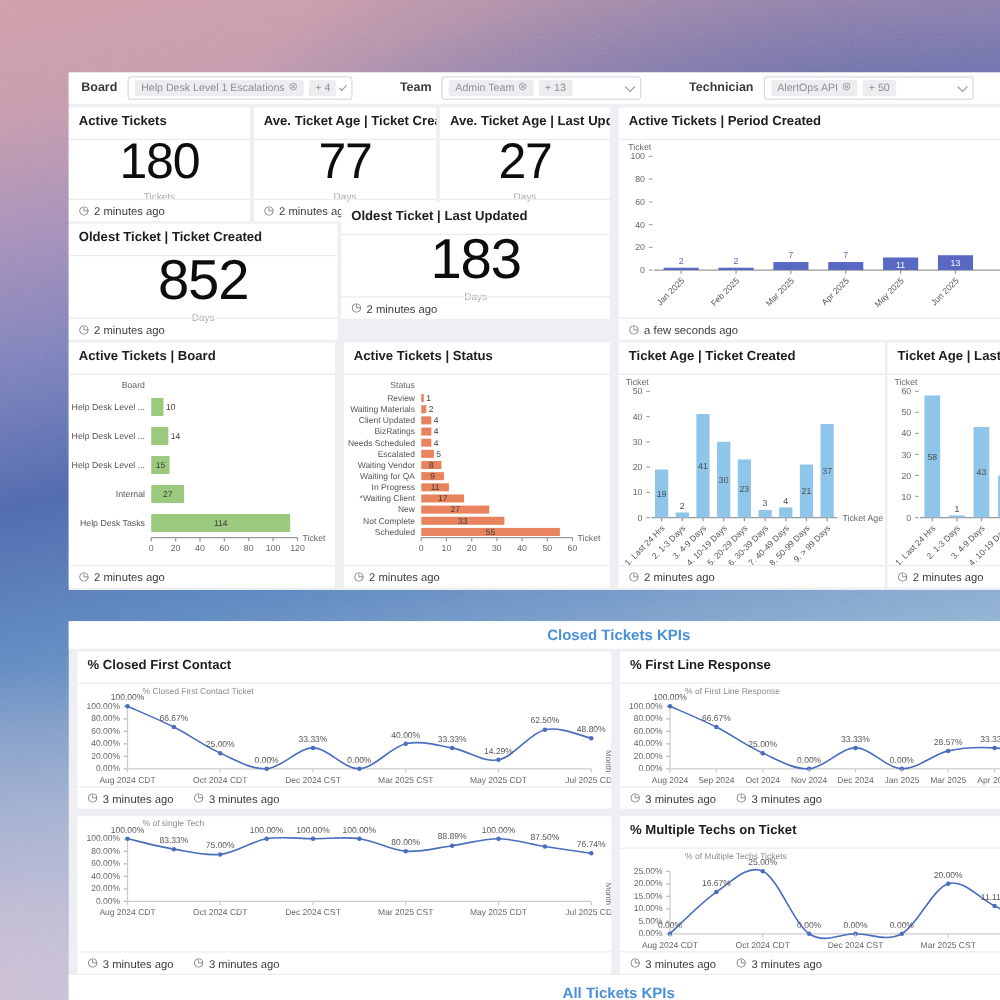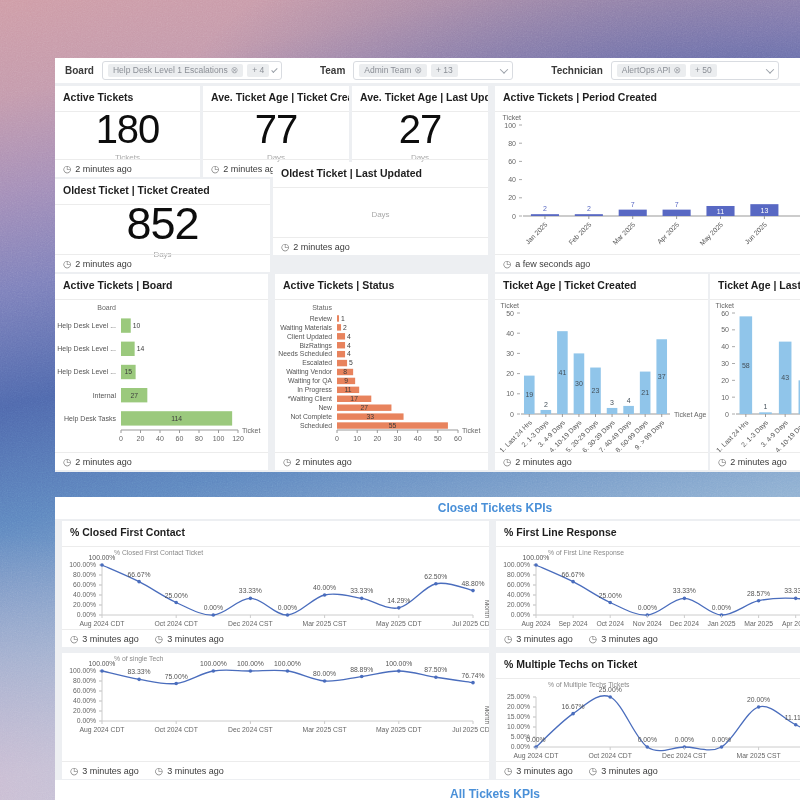--- a/index.html
+++ b/index.html
@@ -13,21 +13,21 @@
   }
   .noise{position:absolute;inset:0;width:800px;height:800px;opacity:.22;mix-blend-mode:overlay;pointer-events:none}
   .dash{position:absolute;left:55px;top:58px;width:880px;height:760px}
   .panel{position:absolute;background:#edeff2}
   .top-panel{left:0;top:0;width:880px;height:414px}
   .bottom-panel{left:0;top:439px;width:880px;height:312px}
   .filterbar{position:absolute;left:0;top:0;width:880px;height:25px;background:#fff;display:flex;align-items:center;padding:0 10px;box-sizing:border-box;white-space:nowrap}
   .flabel{font-size:10px;font-weight:700;color:#3a3a3a;margin:0 8px 0 0}
   .fsp{margin-left:38px}
   .fselect{height:19px;background:#fff;border:1px solid #d9dce1;border-radius:3px;display:flex;align-items:center;padding:0 5px;box-sizing:border-box;gap:4px}
-  .chip{background:#ebedef;border-radius:2px;font-size:8.5px;color:#8b8f96;padding:1.5px 5px;display:flex;align-items:center;gap:3px;line-height:1.2}
+  .chip{background:#ebedef;border-radius:2px;font-size:8.5px;color:#8b8f96;padding:1.5px 5px;display:flex;gap:3px;line-height:1.2}
   .chip .x{color:#a0a4aa;font-size:9px;line-height:1}
   .chev{width:5px;height:5px;border-right:1.3px solid #9aa0a8;border-bottom:1.3px solid #9aa0a8;transform:rotate(45deg) translate(-1px,-1px);margin-left:auto}
   .card{position:absolute;background:#fff;box-sizing:border-box;display:flex;flex-direction:column}
   .card-title{font-size:10.5px;font-weight:700;color:#1e1e1e;padding:5px 8px 8px;border-bottom:1px solid #ececec;white-space:nowrap;overflow:hidden;flex:0 0 auto}
   .card-body{flex:1;display:flex;flex-direction:column;align-items:center;justify-content:center;min-height:0}
   .kpi-value{font-size:40px;color:#0d0d0d;line-height:1;letter-spacing:-1px}
   .big .kpi-value{font-size:45px}
   .kpi-unit{font-size:8px;color:#a9a9a9;margin-top:4px}
   .card-footer{border-top:1px solid #ececec;padding:4px 8px 3px;font-size:9px;color:#3b3b3b;display:flex;gap:16px;align-items:center;flex:0 0 auto}
   .upd{display:flex;align-items:center}
@@ -187,20 +187,21 @@
       <div class="card-footer">
           <span class="upd">
             <span class="clock">◷</span>
             <span>2 minutes ago</span>
           </span>
         </div>
     </div>
     <div class="card big" style="left:218px;top:104px;width:215px;height:93px">
       <div class="card-title">Oldest Ticket | Last Updated</div>
       <div class="card-body">
+          <div class="kpi-value">183</div>
           <div class="kpi-unit">Days</div>
         </div>
       <div class="card-footer">
           <span class="upd">
             <span class="clock">◷</span>
             <span>2 minutes ago</span>
           </span>
         </div>
     </div>
 

